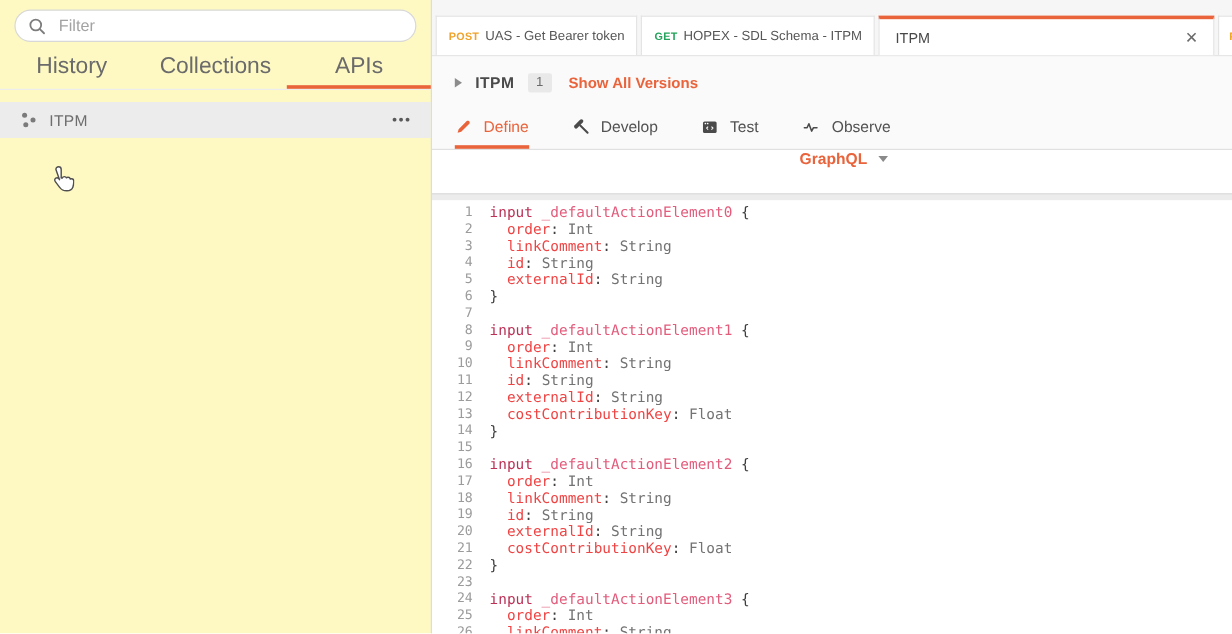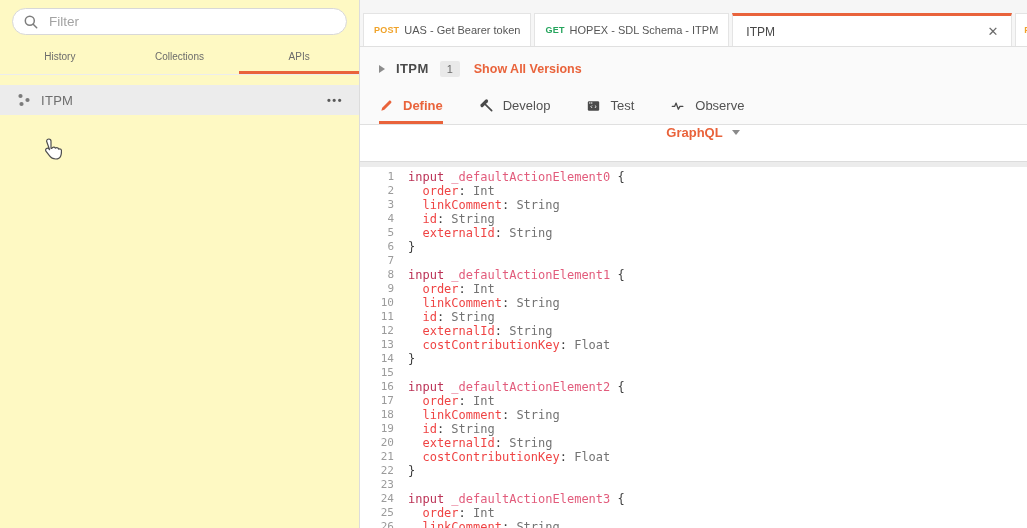--- a/index.html
+++ b/index.html
@@ -7,21 +7,21 @@
   html,body{margin:0;padding:0;}
   body{width:1027px;height:528px;overflow:hidden;font-family:"Liberation Sans",sans-serif;background:#fff;}
   .app{display:flex;width:1027px;height:528px;}
 
   
   .sidebar{width:360px;flex:none;background:#fef9c3;border-right:1px solid #dcdcdc;position:relative;}
   .filter-wrap{margin:8px 12px 6px 12px;height:27px;border:1px solid #d8d8d8;border-radius:15px;display:flex;align-items:center;padding:0 10px;gap:8px;background:#fff;}
   .filter-input{border:none;outline:none;flex:1;font-size:13.5px;color:#444;font-family:inherit;background:transparent;}
   .filter-input::placeholder{color:#a3a3a3;}
   .side-tabs{display:flex;height:34px;border-bottom:1px solid #ededed;}
-  .side-tab{flex:1;display:flex;align-items:center;justify-content:center;font-size:10px;color:#6b6b6b;cursor:pointer;border-bottom:3px solid transparent;}
+  .side-tab{flex:1;display:flex;align-items:center;justify-content:center;font-size:19px;color:#6b6b6b;cursor:pointer;border-bottom:3px solid transparent;}
   .side-tab.active{border-bottom-color:var(--accent);}
   .side-actions{height:44px;display:flex;align-items:center;justify-content:space-between;padding:0 16px;}
   .new-api{color:var(--accent);font-size:13px;font-weight:700;display:flex;gap:7px;align-items:center;cursor:pointer;}
   .refresh-btn{cursor:pointer;display:flex;align-items:center;}
   .api-item{height:30px;background:#ececec;display:flex;align-items:center;padding:0 16px;margin-top:10px;cursor:pointer;}
   .api-item .label{font-size:13px;color:#6e6e6e;margin-left:9px;flex:1;letter-spacing:.3px;}
   .dots-menu{color:#595959;letter-spacing:1.5px;font-size:11px;font-weight:700;cursor:pointer;}
   .cursor-overlay{position:absolute;left:38px;top:137px;pointer-events:none;}
 
   
@@ -36,21 +36,21 @@
   .rtab.partial{width:21px;flex:none;overflow:hidden;padding:0 0 0 8px;margin-right:0;}
 
   .api-header{height:43px;background:#fafafa;display:flex;align-items:center;padding-left:19px;gap:11px;}
   .disclosure{width:0;height:0;border-left:6px solid #8c8c8c;border-top:4px solid transparent;border-bottom:4px solid transparent;cursor:pointer;}
   .api-title{font-size:13px;color:#4a4a4a;font-weight:600;letter-spacing:.4px;}
   .ver-badge{background:#e9e9e9;color:#6b6b6b;font-size:11px;padding:2px 7px;border-radius:2px;}
   .versions-link{color:var(--accent);font-size:12.5px;font-weight:600;cursor:pointer;margin-left:3px;}
 
   .sections{height:35px;background:#fafafa;border-bottom:1px solid #e0e0e0;display:flex;align-items:stretch;padding-left:19px;gap:36px;}
   .section{display:flex;align-items:center;gap:9px;font-size:13px;color:#525252;border-bottom:3px solid transparent;cursor:pointer;}
-  .section.active{color:var(--accent);font-weight:700;border-bottom-color:var(--accent);}
+  .section.active{color:var(--accent);font-weight:400;border-bottom-color:var(--accent);}
 
   .toolbar{height:36px;background:#fff;display:flex;align-items:center;padding-left:19px;gap:30px;flex-direction:column;}
   .schema-select{color:var(--accent);font-weight:700;font-size:13px;display:flex;align-items:center;gap:9px;cursor:pointer;}
   .caret-down{width:0;height:0;border-left:4px solid transparent;border-right:4px solid transparent;border-top:5px solid #8a8a8a;}
   .connect-btn{background:#e8e8e8;border:none;border-radius:3px;height:27px;display:flex;align-items:center;gap:9px;padding:0 13px;font-size:12.5px;color:#5d5d5d;font-family:inherit;cursor:pointer;}
 
   .editor-sep{height:6px;background:#ececec;border-top:1px solid #dcdcdc;}
   .editor{flex:1;background:#fff;font-family:"DejaVu Sans Mono","Liberation Mono",monospace;font-size:12px;overflow:hidden;padding-top:3px;cursor:text;}
   .cline{display:flex;height:14px;line-height:14px;}
   .lnum{width:34px;text-align:right;color:#9b9b9b;flex:none;font-size:11px;}

